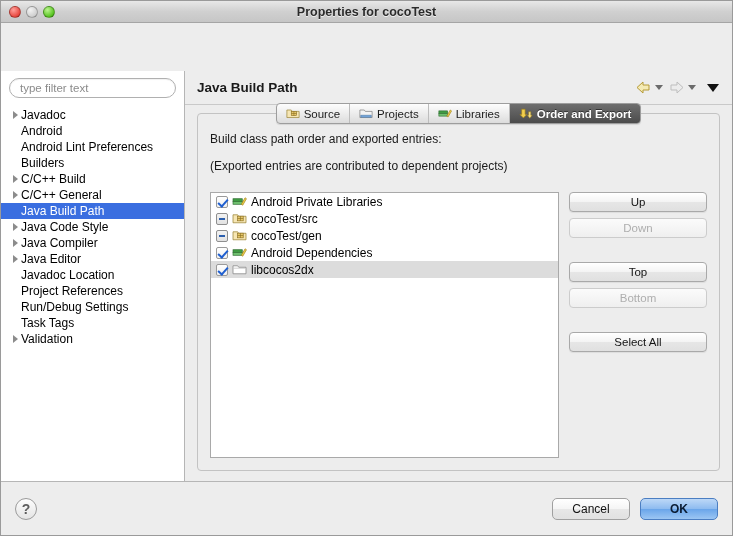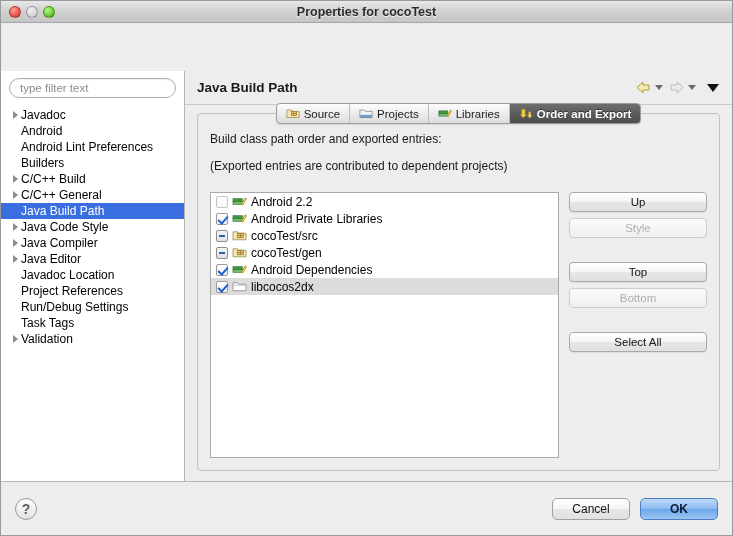--- a/index.html
+++ b/index.html
@@ -367,76 +367,67 @@
                 </div>
               </div>
           </div>
 
           <div class="plabel">Build class path order and exported entries:</div>
           <div class="plabel">(Exported entries are contributed to dependent projects)</div>
 
           <div id="cols">
             <div id="listbox">
                 <div class="lrow">
-                  <span class="cb off"></span>
+                  <span class="cb on"></span>
                   <svg viewBox="0 0 16 14" class="licon">
                     <rect x="1" y="4" width="10" height="3" fill="#3f9b42" stroke="#2c6b2e" stroke-width=".7"></rect>
                     <rect x="1" y="7" width="10" height="3" fill="#6fc06f" stroke="#2c6b2e" stroke-width=".7"></rect>
                     <path d="M10 10 L14 3 L15.5 4 L11.5 11 Z" fill="#f3d24a" stroke="#9a7c17" stroke-width=".7"></path>
                   </svg>
-                  <span>Android 2.2</span>
+                  <span>Android Private Libraries</span>
+                </div>
+                <div class="lrow">
+                  <span class="cb grey"></span>
+                  <svg viewBox="0 0 16 14" class="licon">
+                    <path d="M1 3 h5 l1.2 1.6 H15 v7 H1 Z" fill="#f6e6b4" stroke="#9a8436" stroke-width=".8" stroke-linejoin="round"></path>
+                    <rect x="6" y="4.5" width="6" height="5" fill="#e8c86a" stroke="#8a6f22" stroke-width=".7"></rect>
+                    <path d="M6 7 h6 M9 4.5 v5" stroke="#8a6f22" stroke-width=".7"></path>
+                  </svg>
+                  <span>cocoTest/src</span>
+                </div>
+                <div class="lrow">
+                  <span class="cb grey"></span>
+                  <svg viewBox="0 0 16 14" class="licon">
+                    <path d="M1 3 h5 l1.2 1.6 H15 v7 H1 Z" fill="#f6e6b4" stroke="#9a8436" stroke-width=".8" stroke-linejoin="round"></path>
+                    <rect x="6" y="4.5" width="6" height="5" fill="#e8c86a" stroke="#8a6f22" stroke-width=".7"></rect>
+                    <path d="M6 7 h6 M9 4.5 v5" stroke="#8a6f22" stroke-width=".7"></path>
+                  </svg>
+                  <span>cocoTest/gen</span>
                 </div>
                 <div class="lrow">
                   <span class="cb on"></span>
                   <svg viewBox="0 0 16 14" class="licon">
                     <rect x="1" y="4" width="10" height="3" fill="#3f9b42" stroke="#2c6b2e" stroke-width=".7"></rect>
                     <rect x="1" y="7" width="10" height="3" fill="#6fc06f" stroke="#2c6b2e" stroke-width=".7"></rect>
                     <path d="M10 10 L14 3 L15.5 4 L11.5 11 Z" fill="#f3d24a" stroke="#9a7c17" stroke-width=".7"></path>
                   </svg>
-                  <span>Android Private Libraries</span>
-                </div>
-                <div class="lrow">
-                  <span class="cb grey"></span>
-                  <svg viewBox="0 0 16 14" class="licon">
-                    <path d="M1 3 h5 l1.2 1.6 H15 v7 H1 Z" fill="#f6e6b4" stroke="#9a8436" stroke-width=".8" stroke-linejoin="round"></path>
-                    <rect x="6" y="4.5" width="6" height="5" fill="#e8c86a" stroke="#8a6f22" stroke-width=".7"></rect>
-                    <path d="M6 7 h6 M9 4.5 v5" stroke="#8a6f22" stroke-width=".7"></path>
-                  </svg>
-                  <span>cocoTest/src</span>
-                </div>
-                <div class="lrow">
-                  <span class="cb grey"></span>
-                  <svg viewBox="0 0 16 14" class="licon">
-                    <path d="M1 3 h5 l1.2 1.6 H15 v7 H1 Z" fill="#f6e6b4" stroke="#9a8436" stroke-width=".8" stroke-linejoin="round"></path>
-                    <rect x="6" y="4.5" width="6" height="5" fill="#e8c86a" stroke="#8a6f22" stroke-width=".7"></rect>
-                    <path d="M6 7 h6 M9 4.5 v5" stroke="#8a6f22" stroke-width=".7"></path>
-                  </svg>
-                  <span>cocoTest/gen</span>
-                </div>
-                <div class="lrow">
-                  <span class="cb on"></span>
-                  <svg viewBox="0 0 16 14" class="licon">
-                    <rect x="1" y="4" width="10" height="3" fill="#3f9b42" stroke="#2c6b2e" stroke-width=".7"></rect>
-                    <rect x="1" y="7" width="10" height="3" fill="#6fc06f" stroke="#2c6b2e" stroke-width=".7"></rect>
-                    <path d="M10 10 L14 3 L15.5 4 L11.5 11 Z" fill="#f3d24a" stroke="#9a7c17" stroke-width=".7"></path>
-                  </svg>
                   <span>Android Dependencies</span>
                 </div>
                 <div class="lrow selrow">
                   <span class="cb on"></span>
                   <svg viewBox="0 0 16 14" class="licon">
                     <path d="M1 3 h5 l1.2 1.6 H15 v7 H1 Z" fill="#ffffff" stroke="#8c8c8c" stroke-width=".9" stroke-linejoin="round"></path>
                     <path d="M1.6 5.6 H14.4" stroke="#b3b3b3" stroke-width=".7"></path>
                   </svg>
                   <span>libcocos2dx</span>
                 </div>
               </div>
             <div id="btncol">
                 <button class="btn">Up</button>
-                <button class="btn disabled" disabled="">Style</button>
+                <button class="btn disabled" disabled="">Down</button>
                 <div class="gap"></div>
                 <button class="btn">Top</button>
                 <button class="btn disabled" disabled="">Bottom</button>
                 <div class="gap"></div>
                 <button class="btn">Select All</button>
               </div>
           </div>
 
         </div>
       </div>

